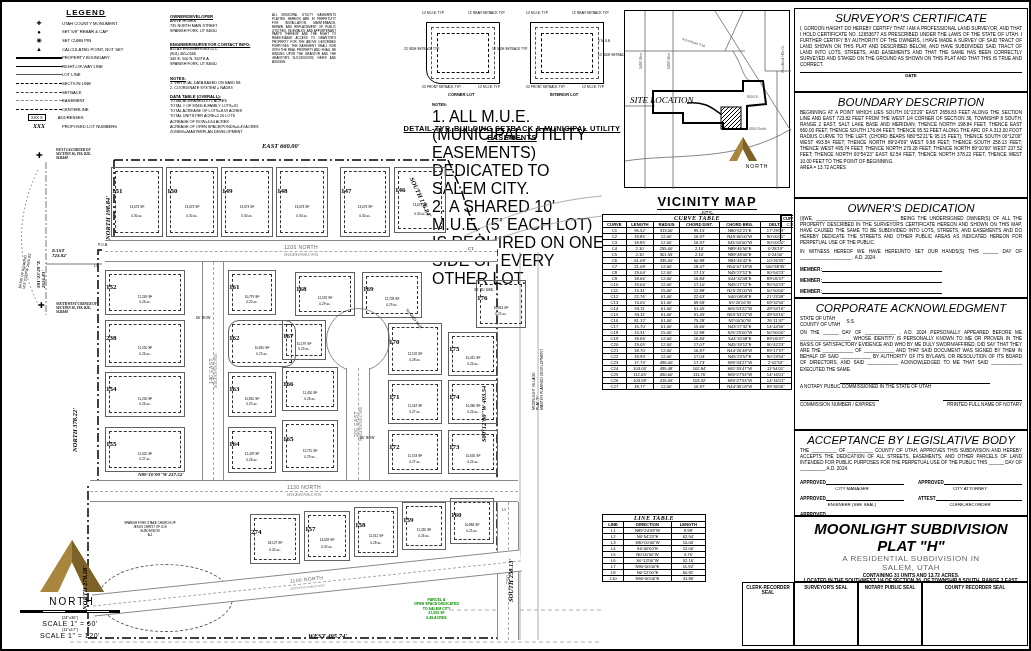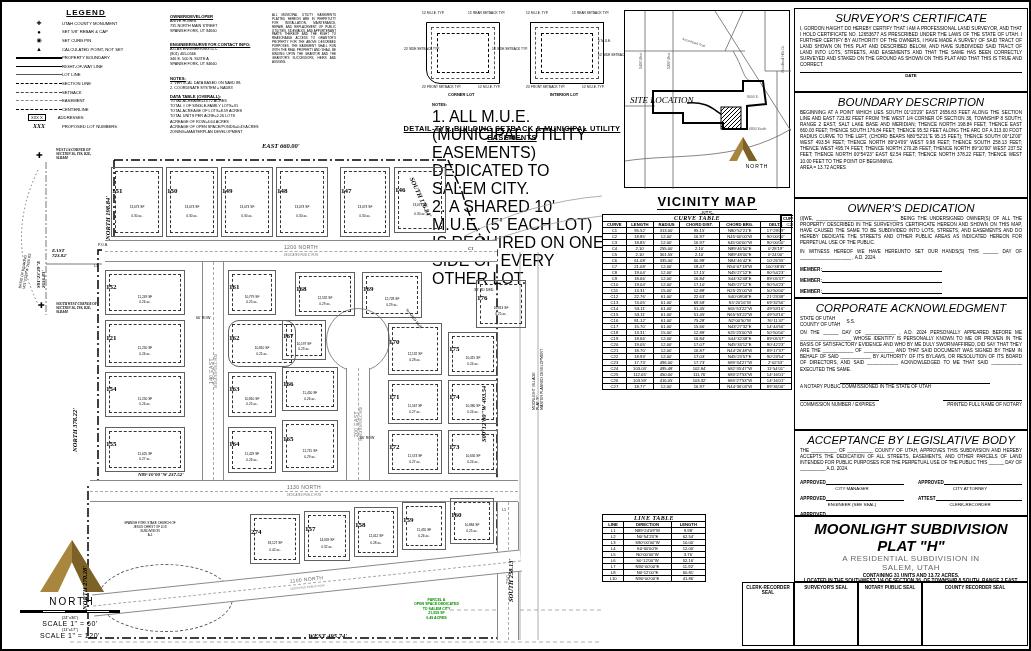--- a/index.html
+++ b/index.html
@@ -812,21 +812,21 @@
         <div class="lot-ac">0.30 ac.</div>
       </div>
       <div class="lot" style="left: 95px; top: 130px; width: 80px; height: 45px;">
         <div class="lot-inner"></div>
         <div class="lot-num">152</div>
         <div class="lot-sf">11,249 SF</div>
         <div class="lot-ac">0.26 ac.</div>
       </div>
       <div class="lot" style="left: 95px; top: 180px; width: 80px; height: 47px;">
         <div class="lot-inner"></div>
-        <div class="lot-num">121</div>
+        <div class="lot-num">238</div>
         <div class="lot-sf">11,250 SF</div>
         <div class="lot-ac">0.26 ac.</div>
       </div>
       <div class="lot" style="left: 95px; top: 232px; width: 80px; height: 45px;">
         <div class="lot-inner"></div>
         <div class="lot-num">154</div>
         <div class="lot-sf">11,250 SF</div>
         <div class="lot-ac">0.26 ac.</div>
       </div>
       <div class="lot" style="left: 95px; top: 287px; width: 80px; height: 45px;">

